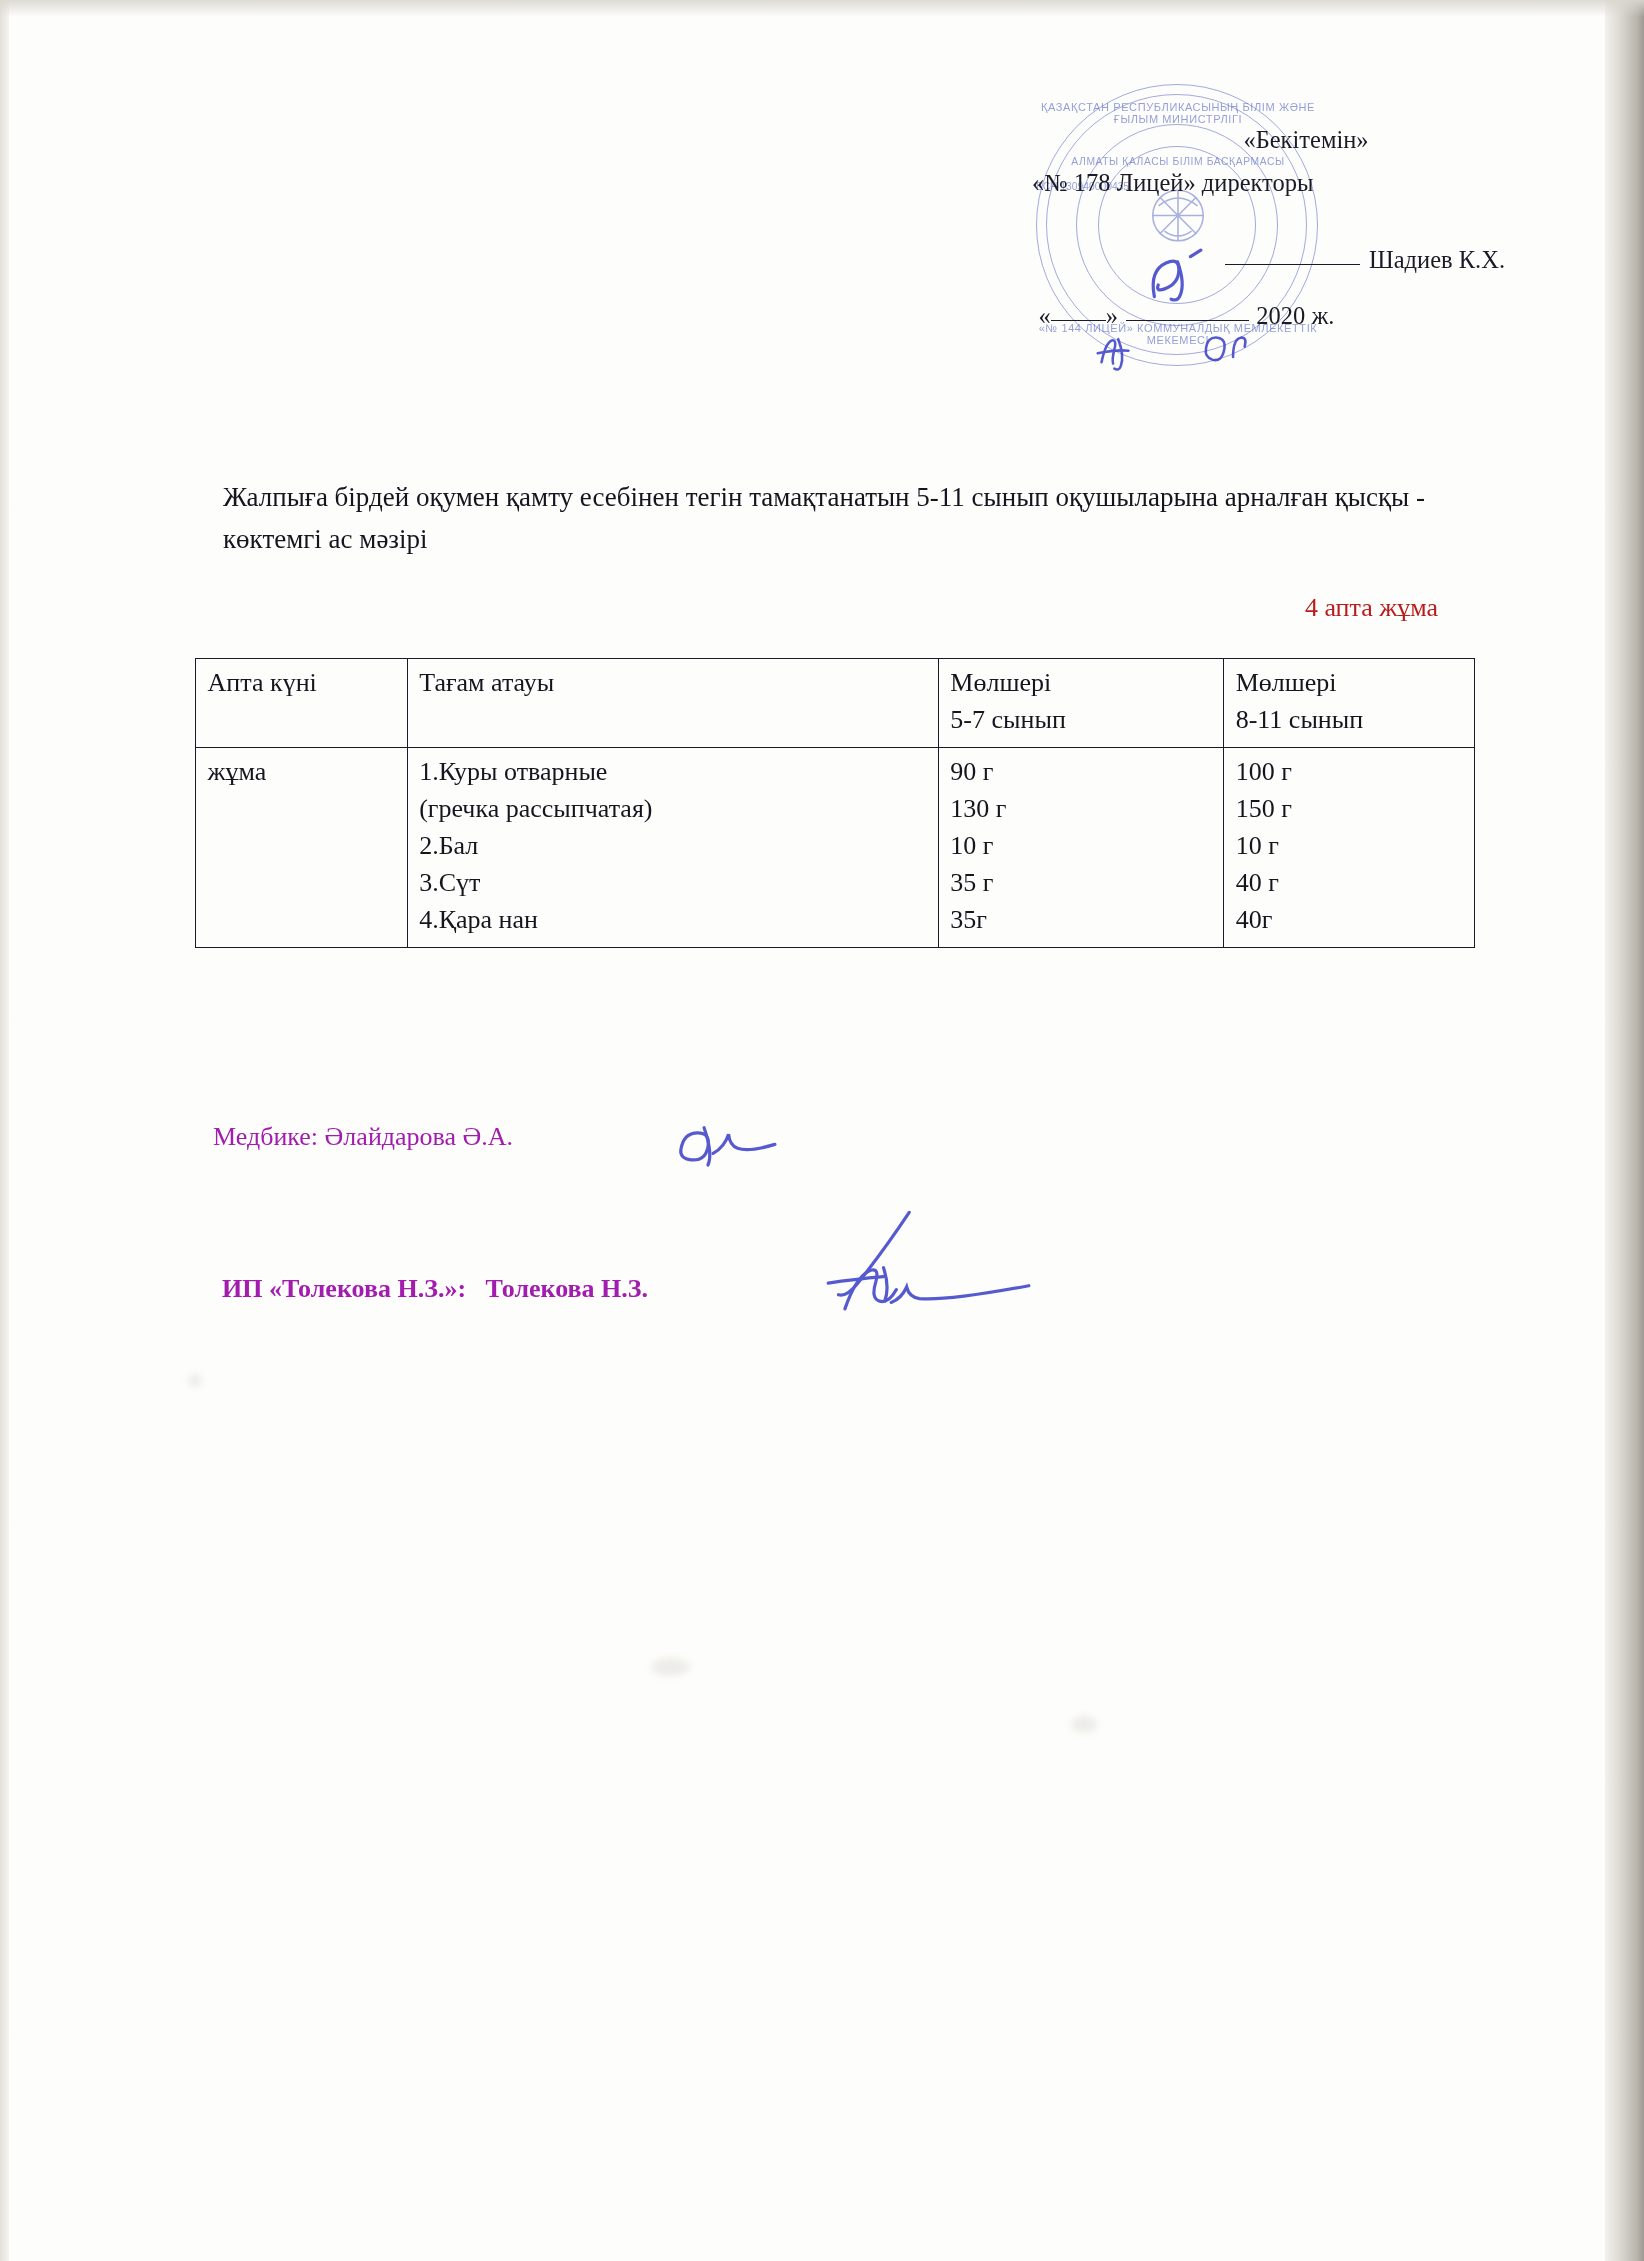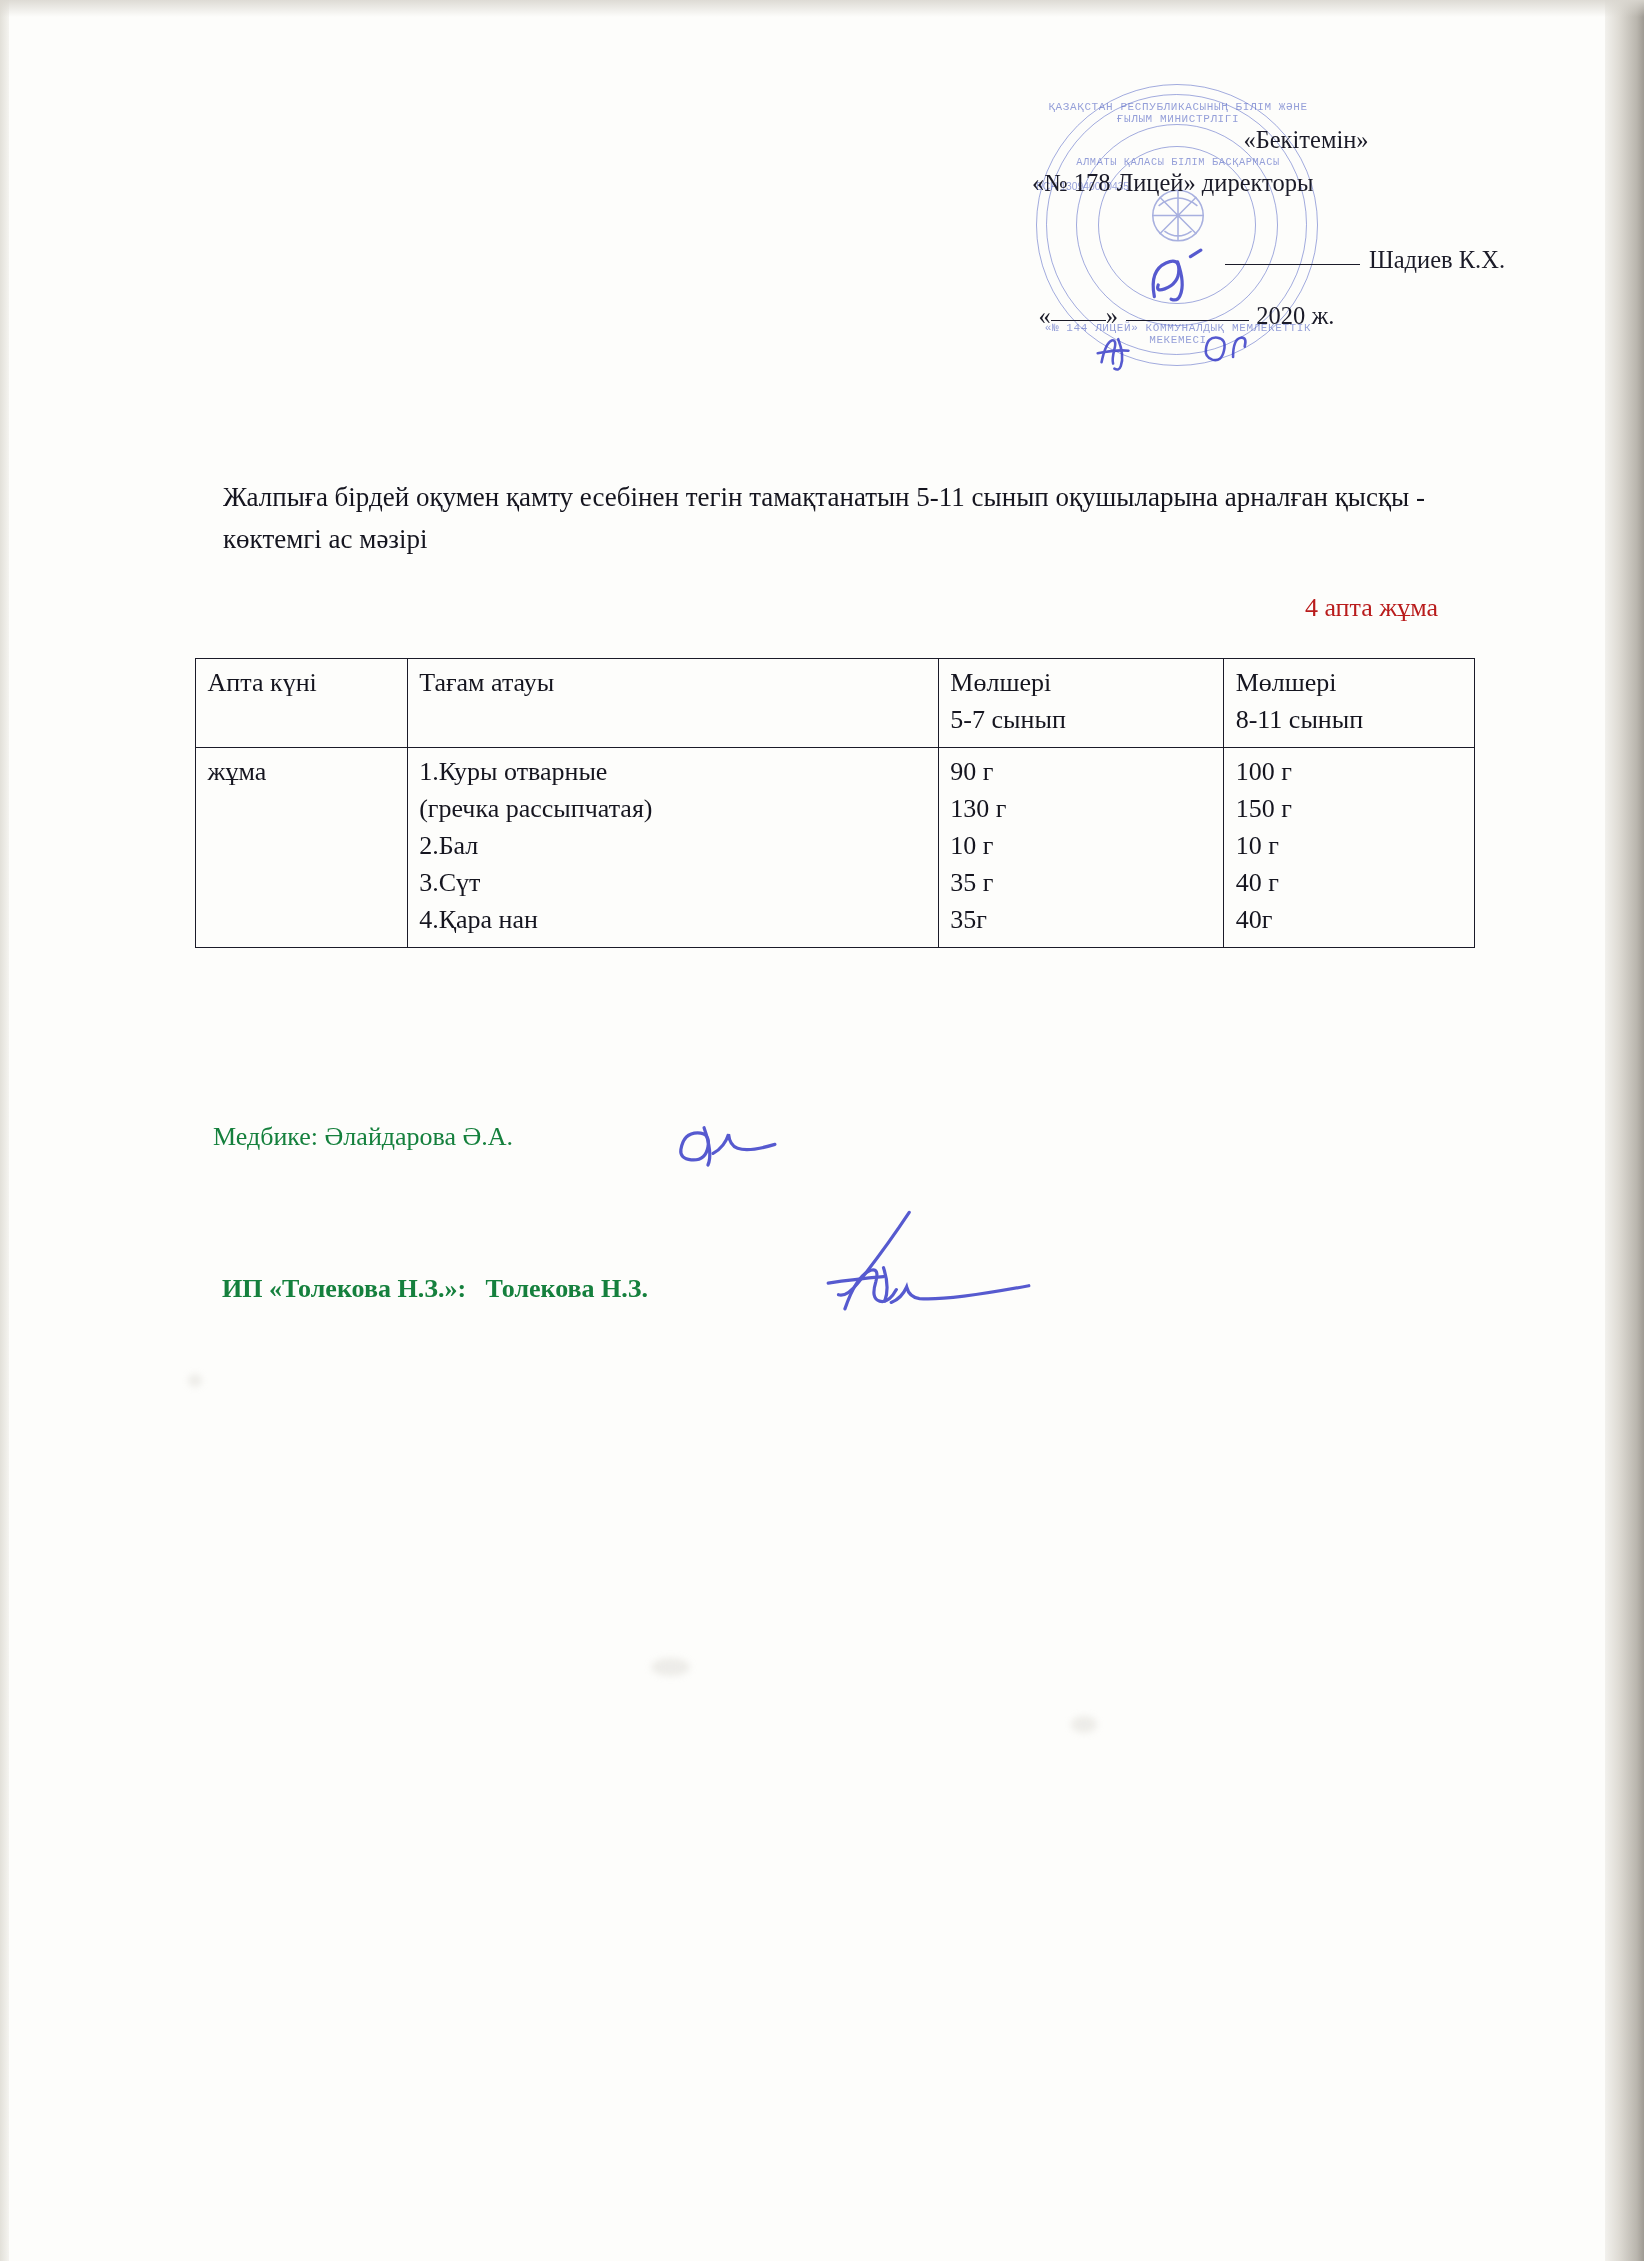--- a/index.html
+++ b/index.html
@@ -108,21 +108,21 @@
   .stamp .r3 { left: 40px; top: 40px; width: 200px; height: 200px; border-width: 1.3px; }
   .stamp .r4 { left: 62px; top: 62px; width: 156px; height: 156px; border-width: 1.3px; }
   .stamp-text-top, .stamp-text-bot, .stamp-text-mid {
     position: absolute;
     width: 100%;
     text-align: center;
     color: #5566c4;
     opacity: .62;
     font-size: 11px;
     letter-spacing: 0.6px;
-    font-family: Liberation Mono, monospace;
+    font-family: Liberation Sans, sans-serif;
   }
   .stamp-text-top { top: 17px; }
   .stamp-text-mid { top: 72px; font-size: 10.3px; }
   .stamp-text-bin { position:absolute; top: 97px; width:100%; text-align:left; color:#5566c4; opacity:.6; font-size: 10.3px; font-family:"Liberation Sans", sans-serif;}
   .stamp-text-bot { bottom: 22px; }
   .stamp-emblem {
     position: absolute;
     left: 50%; top: 83px;
     transform: translateX(-50%);
     width: 97px; height: 97px;
@@ -181,21 +181,21 @@
   .col-q1    { width: 284px; }
   .col-q2    { width: 245px; }
   .hdr-sub { display: block; }
   .dish-list, .qty-list { margin: 0; padding: 0; list-style: none; }
   .dish-list li, .qty-list li { line-height: 1.42; white-space: nowrap; }
 
   
   .sig-row {
     position: absolute;
     font-size: 26px;
-    color: #15803d;
+    color: #a21caf;
     white-space: nowrap;
     text-align: center;
   }
   .sig-nurse { left: 213px; top: 1122px; }
   .sig-ip    { left: 222px; top: 1274px; font-weight: bold; }
 </style>
 </head>
 <body>
 
 <div class="page">

